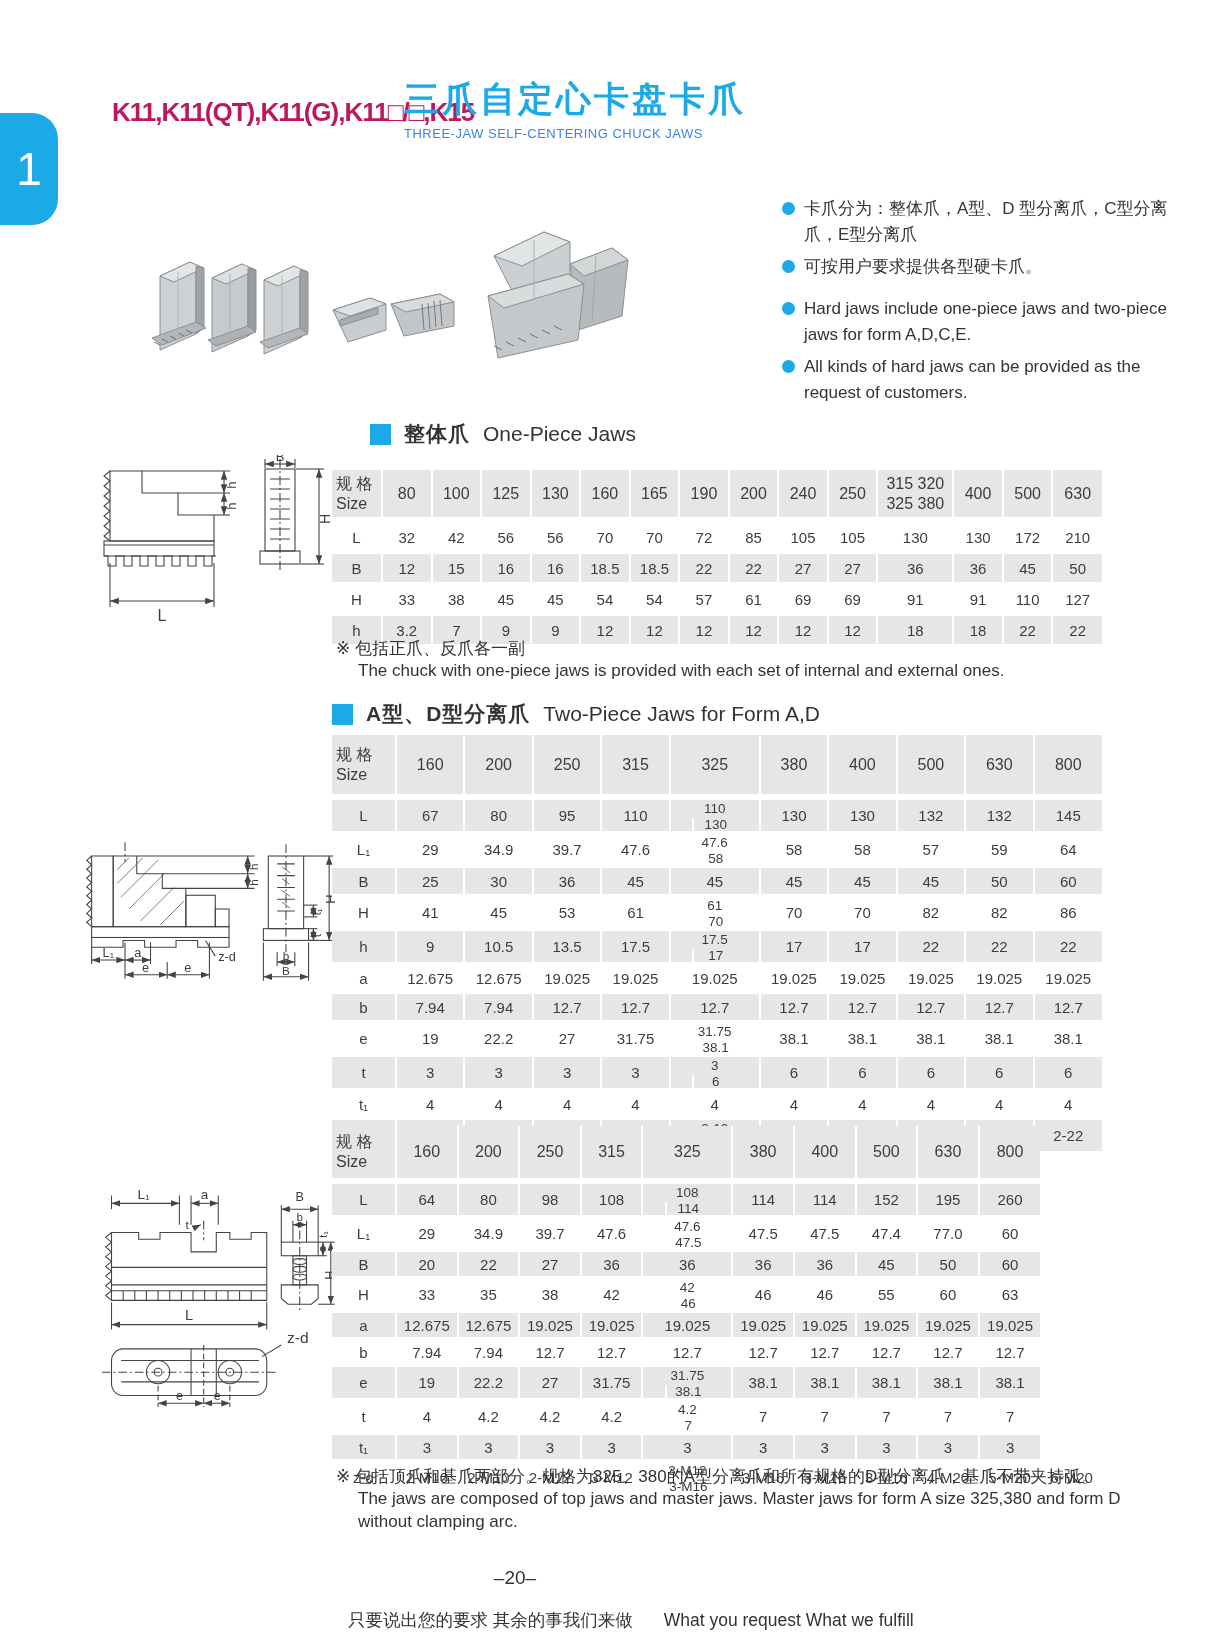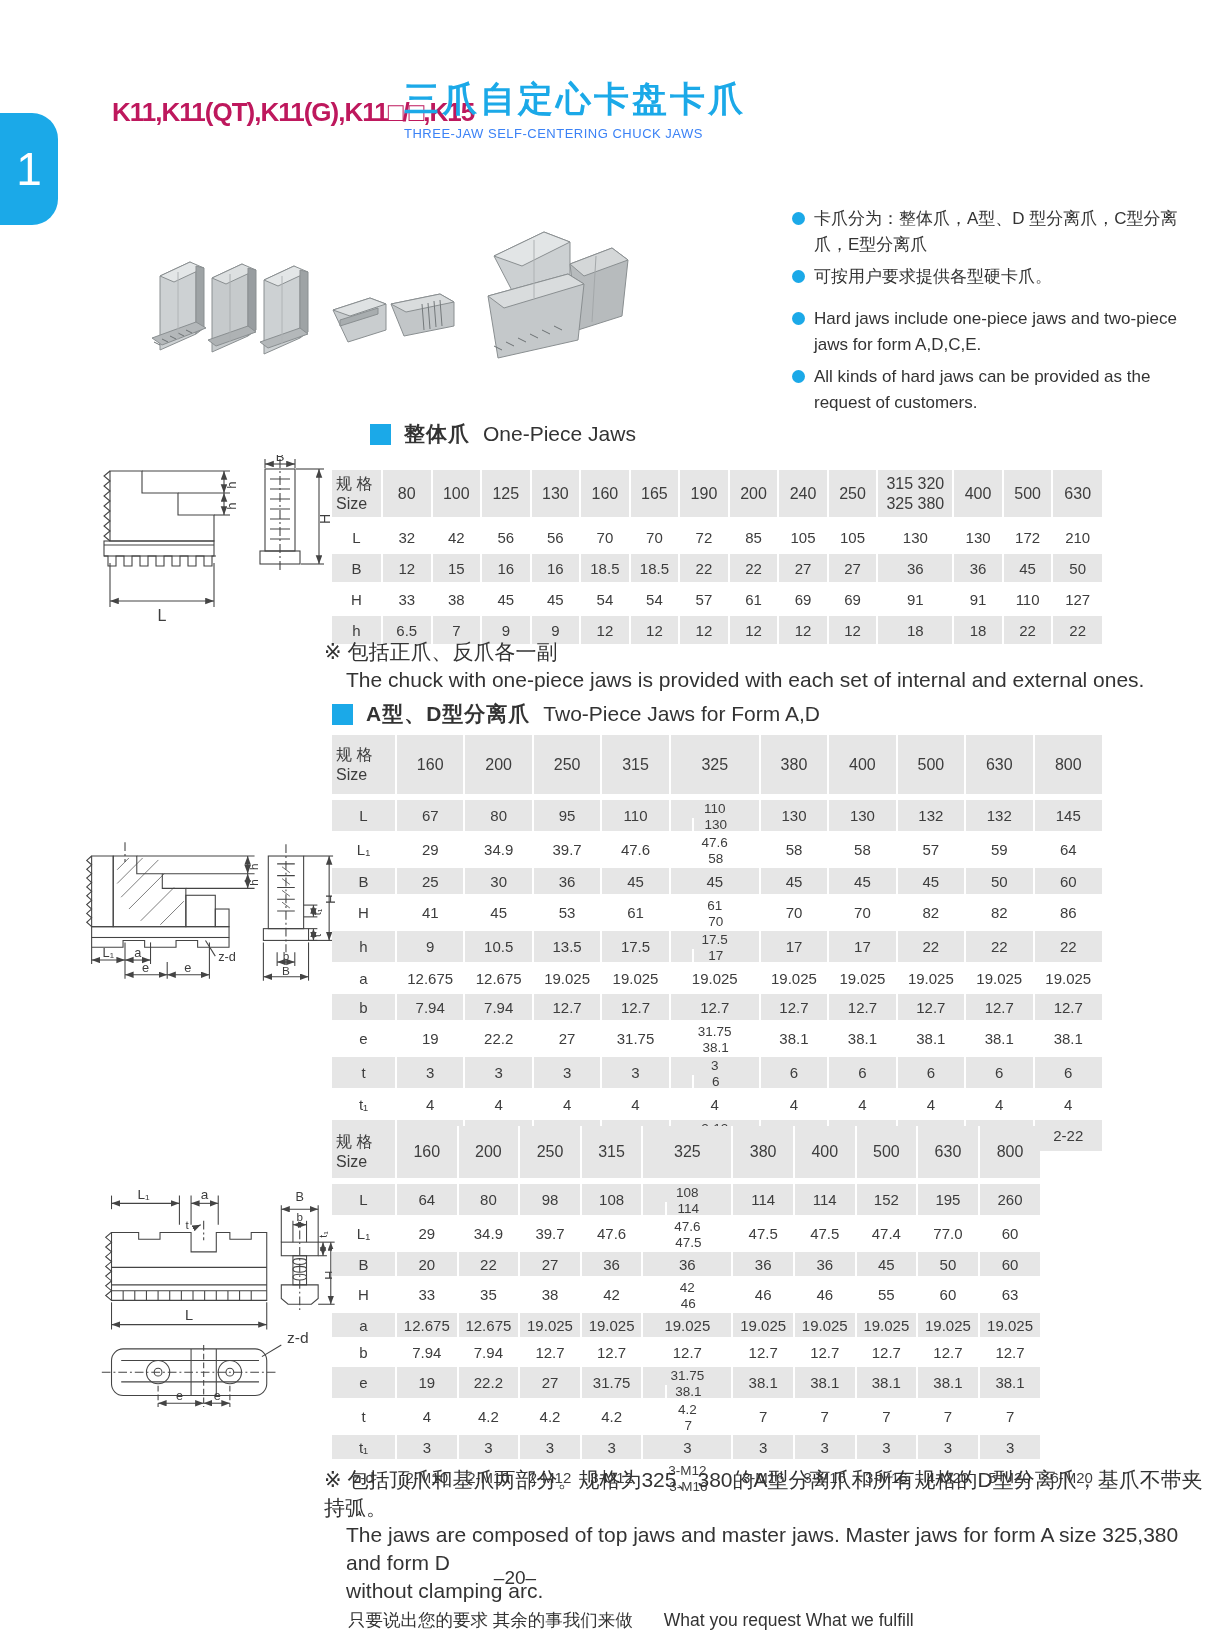--- a/index.html
+++ b/index.html
@@ -7,21 +7,21 @@
         font-family:"Liberation Sans","DejaVu Sans",sans-serif;color:#333;}
   
   .chapter-tab{position:absolute;left:0;top:113px;width:58px;height:112px;background:#1BA9E8;
         border-radius:0 26px 26px 0;display:flex;align-items:center;justify-content:center;
         color:#fff;font-size:46px;}
   .models{position:absolute;left:112px;top:97px;color:#be185d;font-size:26px;font-weight:bold;
         letter-spacing:-1px;white-space:nowrap;}
   .title-cn{position:absolute;left:404px;top:76px;color:#1BA9E8;font-size:35px;font-weight:bold;letter-spacing:3px;}
   .title-en{position:absolute;left:404px;top:126px;color:#3b82f6;font-size:13px;letter-spacing:0.5px;}
   
-  .bullets{position:absolute;left:782px;top:196px;width:405px;font-size:17px;line-height:1.55;list-style:none;margin:10px;padding:0;}
+  .bullets{position:absolute;left:782px;top:196px;width:405px;font-size:17px;line-height:1.55;list-style:none;margin:0;padding:0;}
   .bullet{display:flex;gap:9px;margin-bottom:5px;}
   .bullet .dot{width:13px;height:13px;border-radius:50%;background:#1BA9E8;flex:none;margin-top:6px;}
   .bullet.gap{margin-top:16px;}
   
   .section-heading{position:absolute;display:flex;align-items:center;gap:13px;font-size:21px;}
   .section-heading .sq{width:21px;height:21px;background:#1BA9E8;flex:none;}
   .section-heading .cn{font-weight:bold;letter-spacing:1px;}
   
   table.jaw-table{position:absolute;left:332px;width:770px;border-collapse:collapse;table-layout:fixed;
         text-align:center;color:#3d3d3d;font-size:15px;}
@@ -34,21 +34,21 @@
   .jaw-table tr>th:first-child,.jaw-table tr>td:first-child{border-left:none;}
   .stripe-even tbody tr:nth-child(even) th,.stripe-even tbody tr:nth-child(even) td{background:#e6e6e6;}
   .stripe-odd  tbody tr:nth-child(odd)  th,.stripe-odd  tbody tr:nth-child(odd)  td{background:#e6e6e6;}
   .t1{top:470px;} .t1 thead th{height:45px;} .t1 tbody th,.t1 tbody td{height:26px;}
   .t2{top:735px;} .t2 thead th{height:57px;} .t2 tbody th,.t2 tbody td{height:24px;}
   .t3{top:1126px;} .t3 thead th{height:50px;} .t3 tbody th,.t3 tbody td{height:22px;}
   td.split{padding:0;}
   td.split span{display:inline-block;width:49%;font-size:13.5px;}
   td.split span+span{border-left:2px solid #fff;}
   
-  .note{position:absolute;left:324px;font-size:21px;line-height:1.32;}
+  .note{position:absolute;left:336px;font-size:17px;line-height:1.32;}
   .note .en{padding-left:22px;}
   .note1{top:638px;} .note2{top:1466px;}
   .slogan{position:absolute;left:348px;top:1608px;font-size:17.5px;}
   .slogan .en{margin-left:26px;}
   .page-number{position:absolute;left:415px;width:200px;top:1567px;text-align:center;font-size:19px;}
   
   .fig{position:absolute;}
   svg text{font-family:"Liberation Sans","DejaVu Sans",sans-serif;fill:#3d3d3d;}
 </style>
 </head>
@@ -303,21 +303,21 @@
           <td>61</td>
           <td>69</td>
           <td>69</td>
           <td>91</td>
           <td>91</td>
           <td>110</td>
           <td>127</td>
         </tr>
         <tr>
           <th>h</th>
-          <td>6.5</td>
+          <td>3.2</td>
           <td>7</td>
           <td>9</td>
           <td>9</td>
           <td>12</td>
           <td>12</td>
           <td>12</td>
           <td>12</td>
           <td>12</td>
           <td>12</td>
           <td>18</td>

